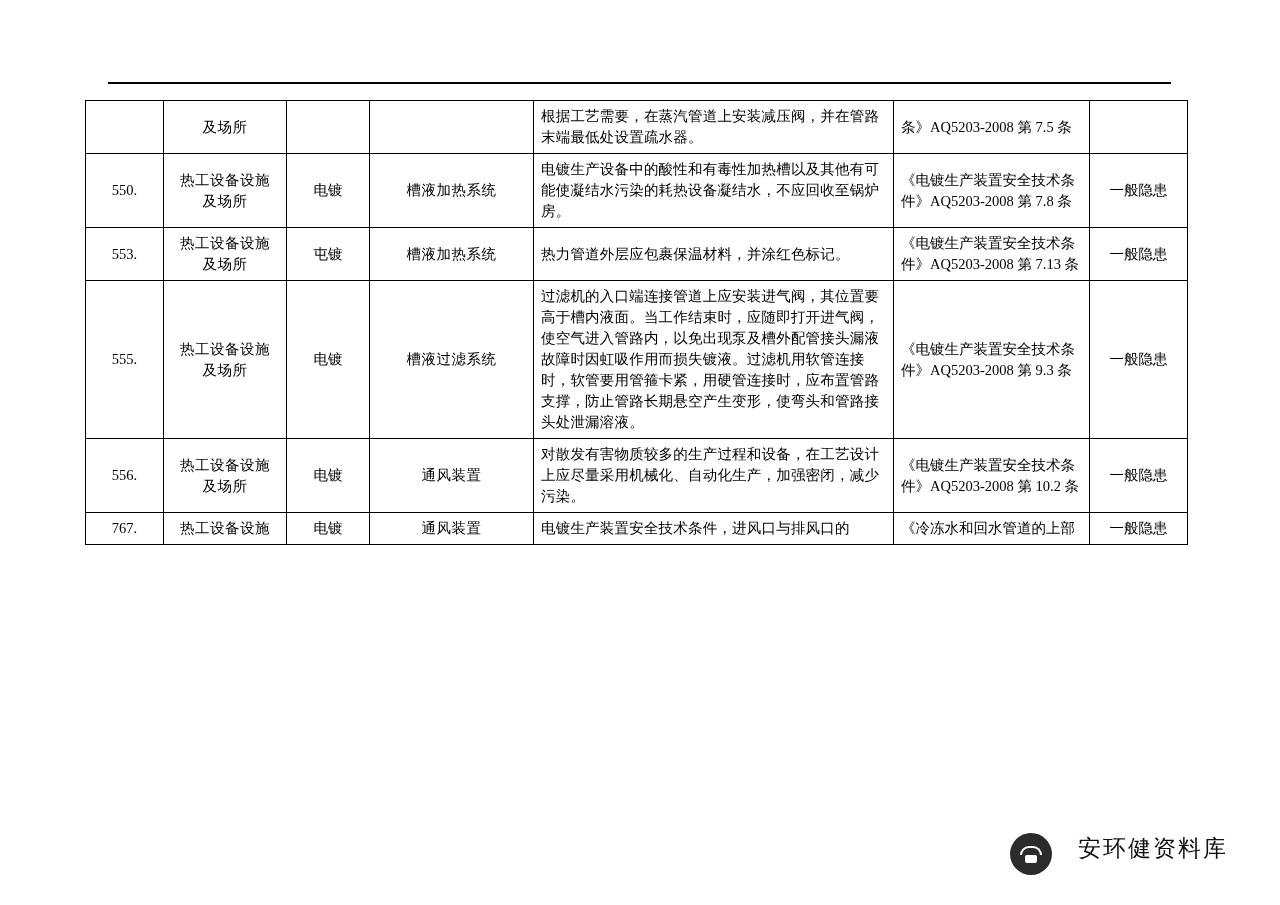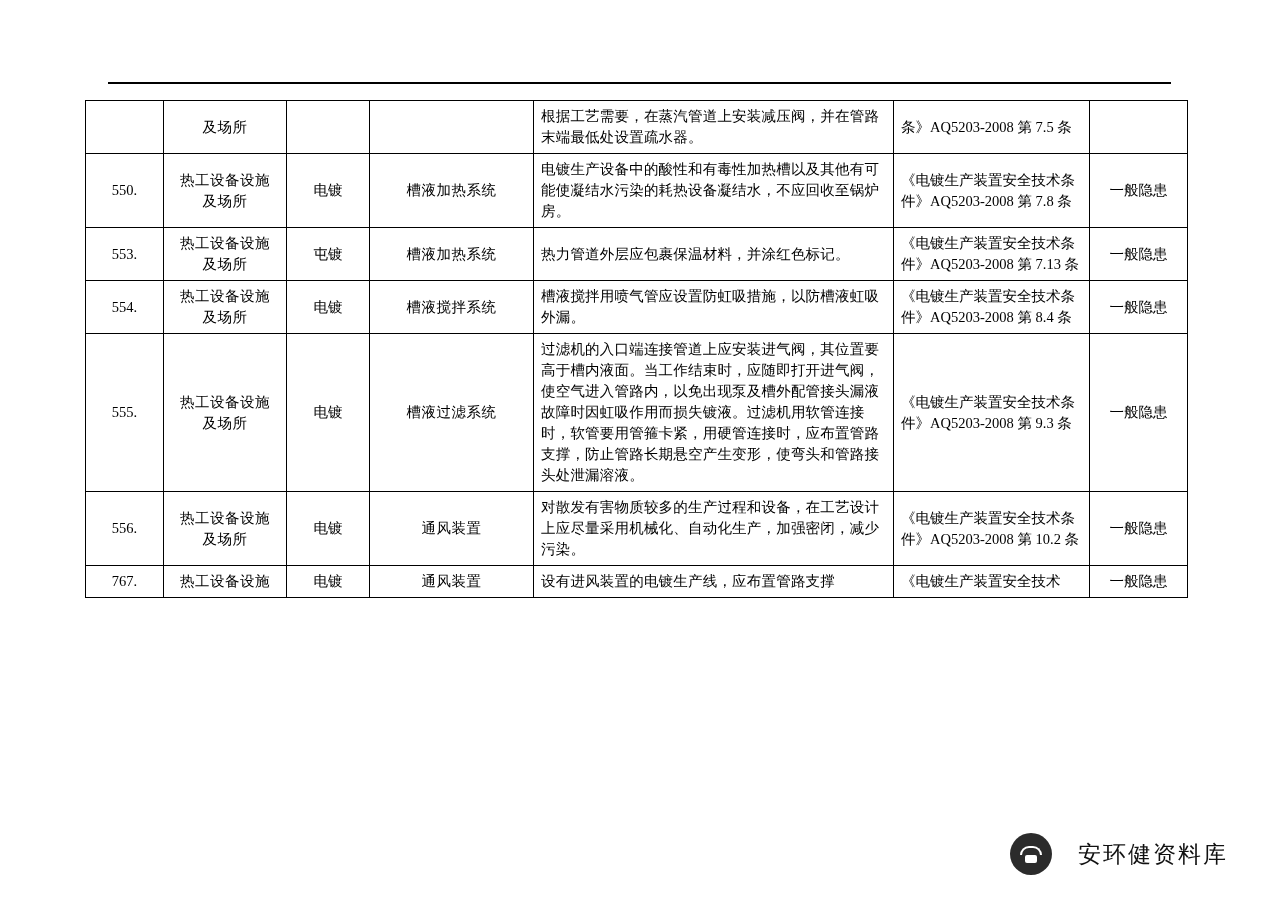--- a/index.html
+++ b/index.html
@@ -74,21 +74,20 @@
     line-height: 1.55;
     font-size: 14px;
     margin-top: 40px;
   }
   .cat-line { display: block; }
   .footer-logo {
     position: absolute;
     right: 52px;
     bottom: 30px;
     display: flex;
-    align-items: center;
     gap: 26px;
   }
   .logo-circle {
     width: 42px;
     height: 42px;
     border-radius: 50%;
     background: #2b2b2b;
     position: relative;
     flex: none;
   }
@@ -175,32 +174,20 @@
             <span class="cat-line">热工设备设施</span>
             <span class="cat-line">及场所</span>
           </td>
           <td class="ind">屯镀</td>
           <td class="sys">槽液加热系统</td>
           <td class="desc">热力管道外层应包裹保温材料，并涂红色标记。</td>
           <td class="ref">《电镀生产装置安全技术条件》AQ5203-2008 第 7.13 条</td>
           <td class="lvl">一般隐患</td>
         </tr>
 
-        <tr>
-          <td class="num">554.</td>
-          <td class="cat">
-            <span class="cat-line">热工设备设施</span>
-            <span class="cat-line">及场所</span>
-          </td>
-          <td class="ind">电镀</td>
-          <td class="sys">槽液搅拌系统</td>
-          <td class="desc">槽液搅拌用喷气管应设置防虹吸措施，以防槽液虹吸外漏。</td>
-          <td class="ref">《电镀生产装置安全技术条件》AQ5203-2008 第 8.4 条</td>
-          <td class="lvl">一般隐患</td>
-        </tr>
 
         <tr>
           <td class="num">555.</td>
           <td class="cat">
             <span class="cat-line">热工设备设施</span>
             <span class="cat-line">及场所</span>
           </td>
           <td class="ind">电镀</td>
           <td class="sys">槽液过滤系统</td>
           <td class="desc">过滤机的入口端连接管道上应安装进气阀，其位置要高于槽内液面。当工作结束时，应随即打开进气阀，使空气进入管路内，以免出现泵及槽外配管接头漏液故障时因虹吸作用而损失镀液。过滤机用软管连接时，软管要用管箍卡紧，用硬管连接时，应布置管路支撑，防止管路长期悬空产生变形，使弯头和管路接头处泄漏溶液。</td>
@@ -221,22 +208,22 @@
           <td class="lvl">一般隐患</td>
         </tr>
 
         <tr>
           <td class="num">767.</td>
           <td class="cat">
             <span class="cat-line">热工设备设施</span>
           </td>
           <td class="ind">电镀</td>
           <td class="sys">通风装置</td>
-          <td class="desc">设有进风装置的电镀生产线，应布置管路支撑</td>
-          <td class="ref">《电镀生产装置安全技术</td>
+          <td class="desc">电镀生产装置安全技术条件，进风口与排风口的</td>
+          <td class="ref">《冷冻水和回水管道的上部</td>
           <td class="lvl">一般隐患</td>
         </tr>
 
       </tbody>
     </table>
   </div>
 
   <div class="footer-logo">
     <span class="logo-circle"></span>
     <span class="logo-text">安环健资料库</span>

